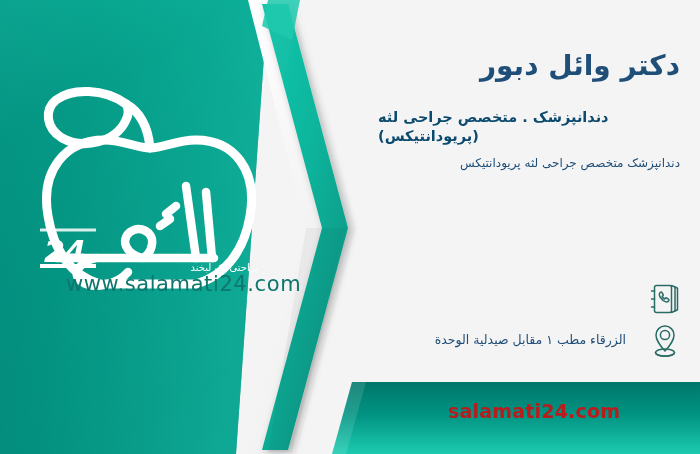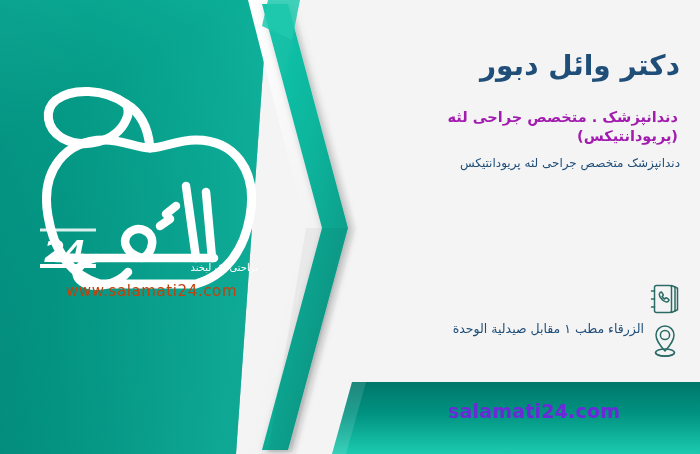--- a/index.html
+++ b/index.html
@@ -43,27 +43,27 @@
     font-size: 28px;
     font-weight: bold;
     color: #1f4e79;
     letter-spacing: 0px;
     line-height: 1.25;
     pointer-events: auto;
   }
   .specialty-main {
     position: absolute;
     top: 108px;
-    right: 22px;
+    right: 32px;
     width: 290px;
-    text-align: right;
+    text-align: left;
     direction: rtl;
     font-size: 14.5px;
     font-weight: bold;
-    color: #a21caf;
+    color: #0c4a6e;
     line-height: 1.3;
     pointer-events: auto;
   }
   .specialty-sub {
     position: absolute;
     top: 156px;
     right: 20px;
     width: 290px;
     text-align: right;
     direction: rtl;
@@ -76,22 +76,23 @@
   .contact-block {
     position: absolute;
     top: 278px;
     right: 14px;
     width: 300px;
     pointer-events: auto;
   }
   .contact-row {
     display: flex;
     flex-direction: row-reverse;
+    align-items: center;
     justify-content: flex-start;
-    gap: 0;
+    gap: 18px;
     min-height: 42px;
   }
   .contact-icon {
     width: 42px;
     height: 42px;
     flex: 0 0 42px;
     display: flex;
     align-items: center;
     justify-content: center;
   }
@@ -104,31 +105,31 @@
     padding-bottom: 2px;
   }
   
   .bottom-bar-text {
     position: absolute;
     left: 448px;
     top: 400px;
     font-family: "DejaVu Sans", sans-serif;
     font-size: 19px;
     font-weight: bold;
-    color: #6d28d9;
+    color: #b91c1c;
     letter-spacing: 0.2px;
   }
   
   .logo-url {
     position: absolute;
     left: 66px;
-    top: 282px;
-    font-family: "DejaVu Sans", sans-serif;
-    font-size: 15px;
-    color: #c2410c;
+    top: 272px;
+    font-family: "DejaVu Sans", sans-serif;
+    font-size: 21px;
+    color: #0f766e;
     letter-spacing: 0.6px;
     font-weight: normal;
   }
   .logo-tagline {
     position: absolute;
     left: 148px;
     top: 262px;
     width: 110px;
     text-align: right;
     direction: rtl;

